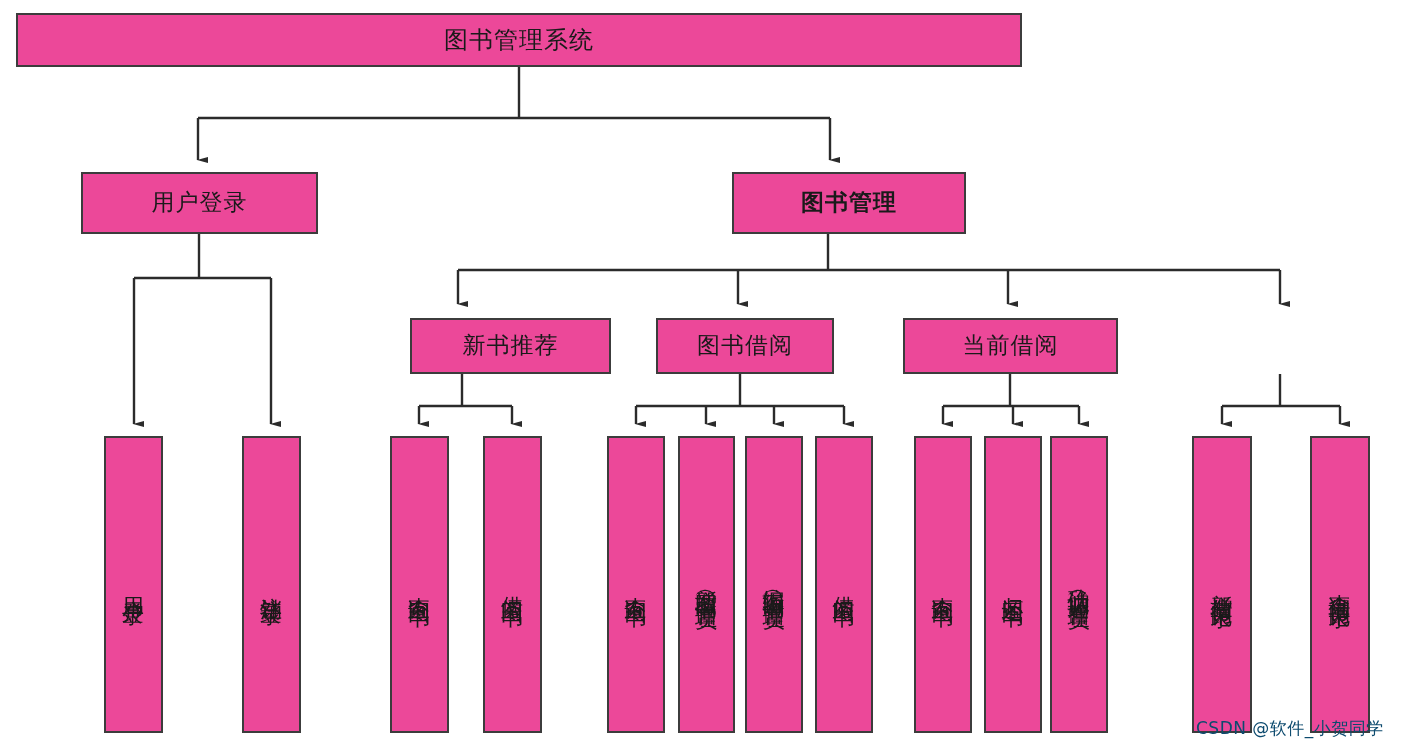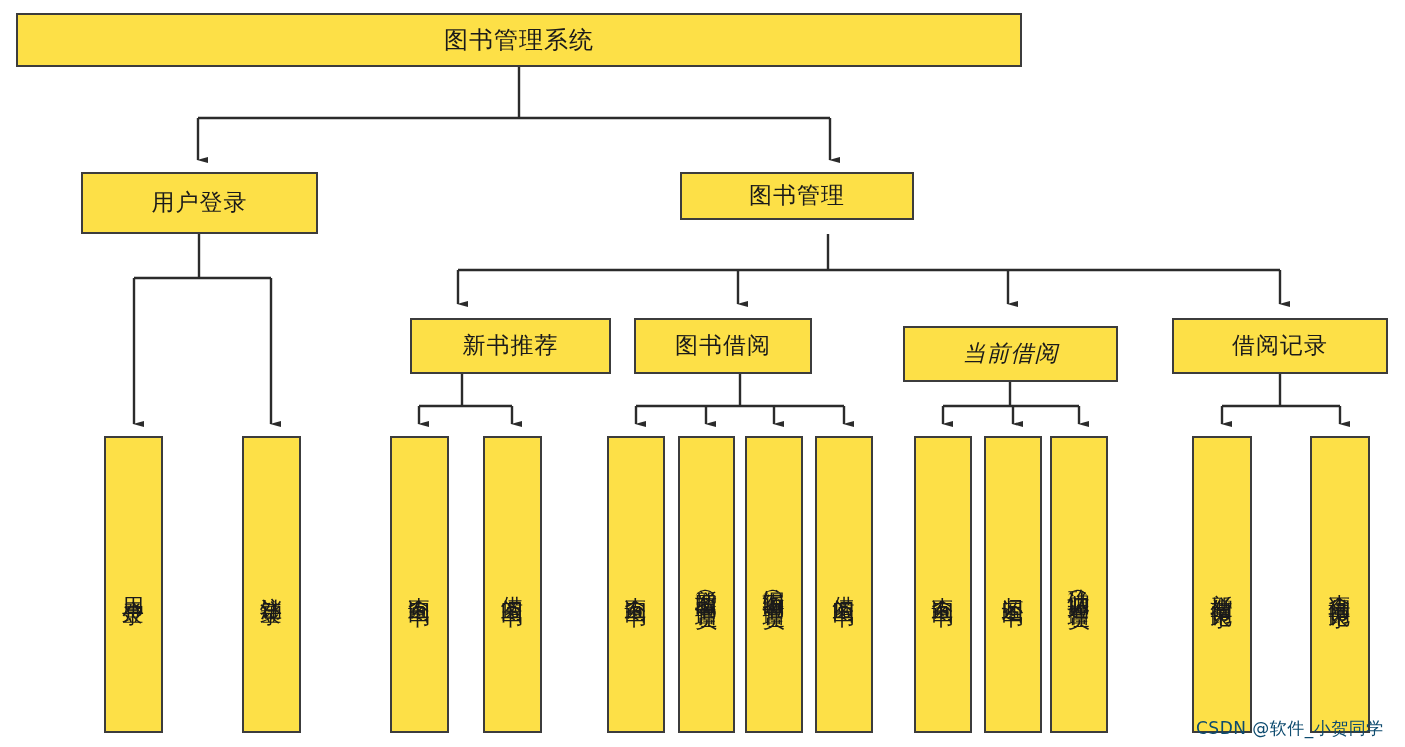--- a/index.html
+++ b/index.html
@@ -22,21 +22,21 @@
     position: absolute;
     left: 0;
     top: 0;
     width: 1405px;
     height: 747px;
     pointer-events: none;
   }
   .node {
     position: absolute;
     box-sizing: border-box;
-    background: #fde047;
+    background: #ec4899;
     border: 2px solid #3c3c3c;
     display: flex;
     align-items: center;
     justify-content: center;
     color: #1a1a1a;
   }
   .node.horiz {
     font-size: 23px;
     letter-spacing: 1px;
     line-height: 1.2;
@@ -121,35 +121,32 @@
     </g>
   </svg>
 
   <div class="node root horiz" style="left:16px; top:13px; width:1006px; height:54px;">
     <span>图书管理系统</span>
   </div>
 
   <div class="node horiz" style="left:81px; top:172px; width:237px; height:62px;">
     <span>用户登录</span>
   </div>
-  <div class="node horiz" style="left:680px; top:172px; width:234px; height:48px;">
+  <div class="node horiz" style="left:732px; top:172px; width:234px; height:62px;font-weight:bold;">
     <span>图书管理</span>
   </div>
 
   <div class="node horiz" style="left:362px; top:318px; width:201px; height:56px;margin-left:48px;">
     <span>新书推荐</span>
   </div>
-  <div class="node horiz" style="left:634px; top:318px; width:178px; height:56px;">
+  <div class="node horiz" style="left:656px; top:318px; width:178px; height:56px;">
     <span>图书借阅</span>
   </div>
-  <div class="node horiz" style="left:903px; top:326px; width:215px; height:56px;font-style:italic;">
+  <div class="node horiz" style="left:903px; top:318px; width:215px; height:56px;">
     <span>当前借阅</span>
-  </div>
-  <div class="node horiz" style="left:1172px; top:318px; width:216px; height:56px;">
-    <span>借阅记录</span>
   </div>
 
   <div class="node leaf" style="left:104px; top:436px; width:59px; height:297px;">
     <span class="vtext">用户登录</span>
   </div>
   <div class="node leaf" style="left:242px; top:436px; width:59px; height:297px;">
     <span class="vtext">注销登录</span>
   </div>
 
   <div class="node leaf" style="left:390px; top:436px; width:59px; height:297px;">

